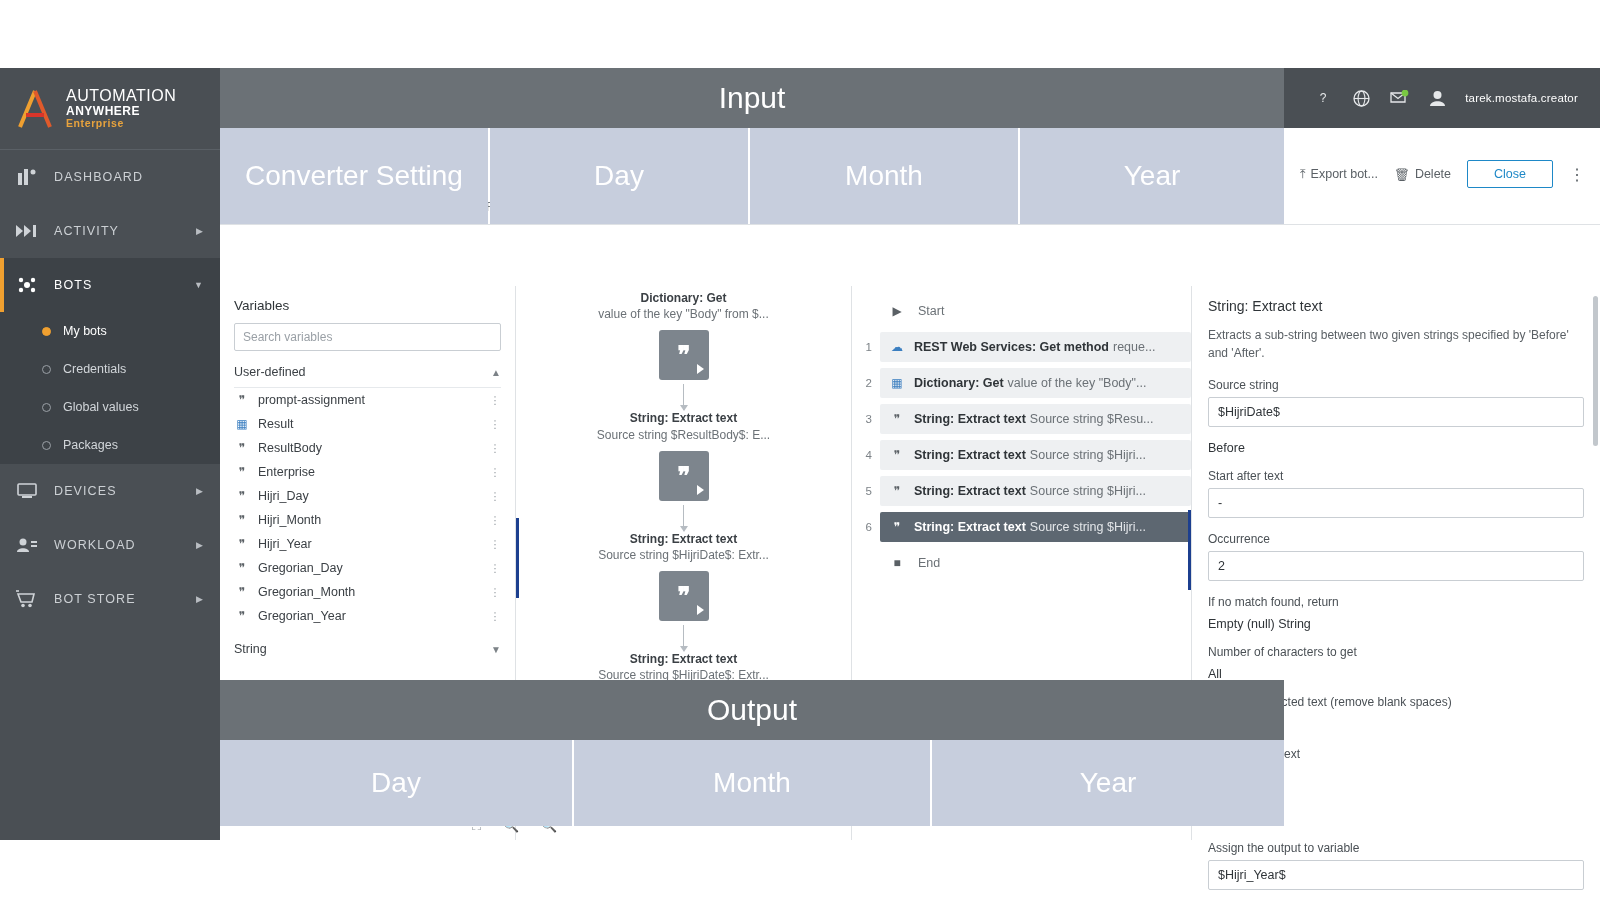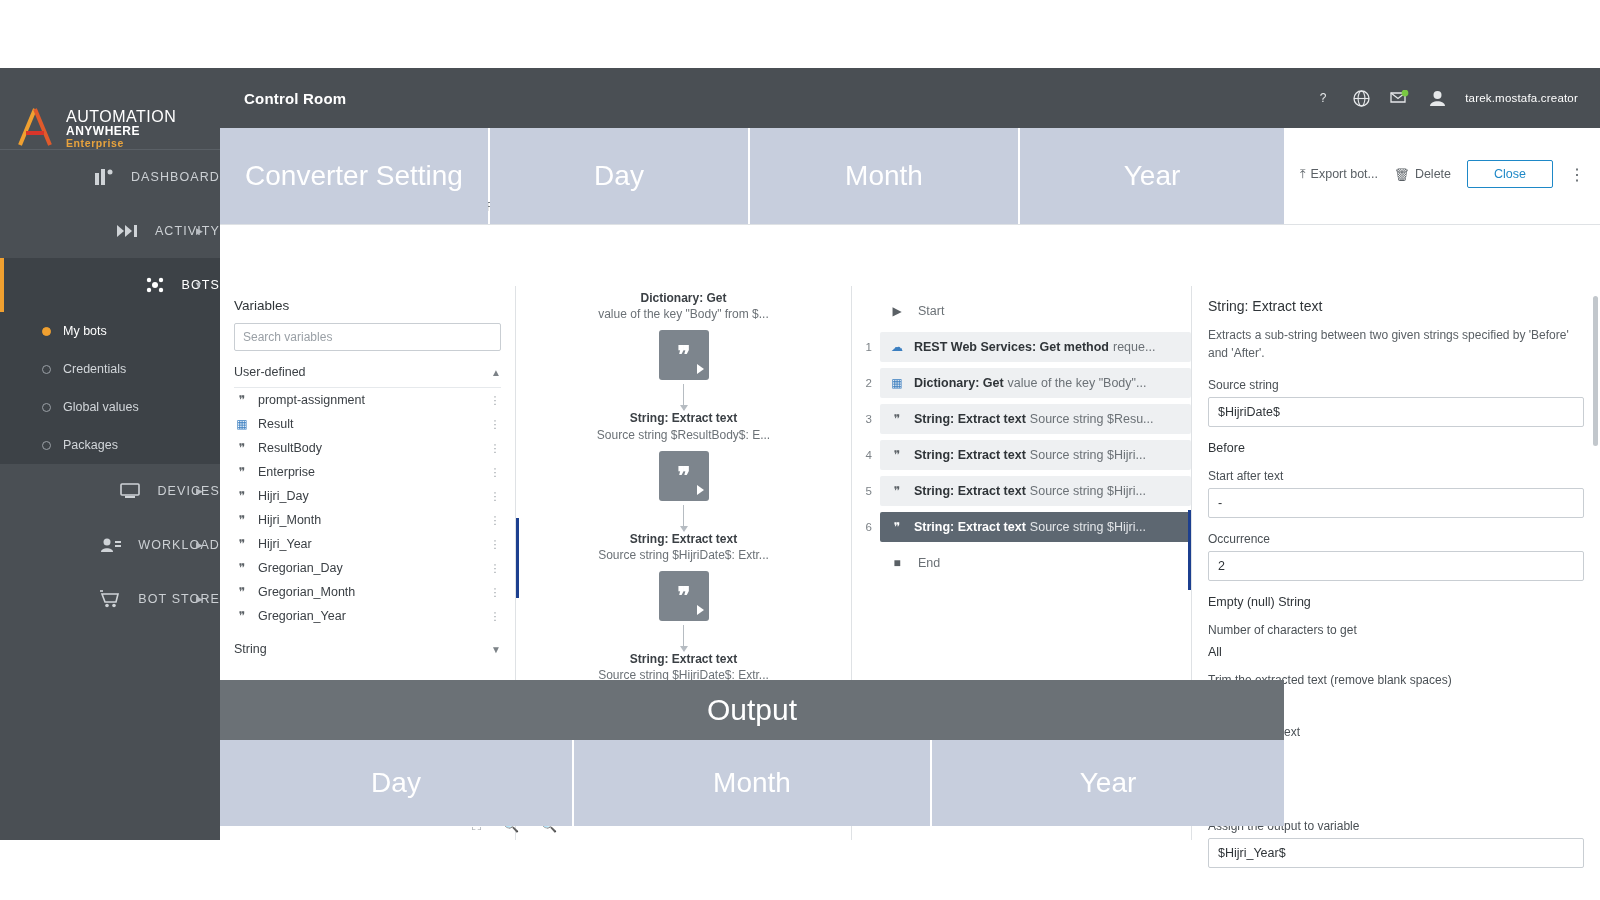--- a/index.html
+++ b/index.html
@@ -29,21 +29,21 @@
   .sidebar {
     position: absolute;
     left: 0; top: 0;
     width: 220px; height: 772px;
     background: #4a4f54;
     color: #d8dadd;
   }
   .logo-box {
     height: 82px;
     display: flex;
-    align-items: flex-end;
+    align-items: center;
     padding-left: 14px;
     border-bottom: 1px solid #5a6066;
   }
   .logo-a {
     width: 42px; height: 44px;
     position: relative;
     margin-right: 10px;
   }
   .logo-a svg { display:block; }
   .logo-text {
@@ -56,21 +56,20 @@
   .nav-item {
     height: 54px;
     display: flex;
     align-items: center;
     padding-left: 14px;
     font-size: 12.5px;
     letter-spacing: 1.1px;
     color: #ccd0d4;
     position: relative;
     cursor: pointer;
-    justify-content: flex-end;
   }
   .nav-item .nav-ico {
     width: 26px; height: 22px;
     margin-right: 14px;
     display: flex; align-items: center; justify-content: center;
     color: #cfd3d7;
   }
   .nav-item.active {
     background: #3d4247;
     color: #ffffff;
@@ -844,20 +843,21 @@
           <div class="prop-label">Start after text</div>
           <div class="prop-input">
             <span>-</span>
           </div>
 
           <div class="prop-label">Occurrence</div>
           <div class="prop-input">
             <span>2</span>
           </div>
 
+          <div class="prop-label prop-gap">If no match found, return</div>
           <div class="prop-value">Empty (null) String</div>
 
           <div class="prop-label prop-gap">Number of characters to get</div>
           <div class="prop-value">All</div>
 
           <div class="prop-label prop-gap">Trim the extracted text (remove blank spaces)</div>
           <div class="prop-label prop-gap" style="margin-top:38px;">the extracted text</div>
 
           <div class="prop-label" style="margin-top:80px;">Assign the output to variable</div>
           <div class="prop-input">
@@ -869,20 +869,21 @@
 
       <div class="bottom-tools">
         <span>⛶</span>
         <span>🔍</span>
         <span>🔍</span>
       </div>
 
     </div>
   </div>
 
+  <div class="ov ov-dark ov-input-band">Input</div>
 
   <div class="ov ov-light ov-sub" style="left:220px; top:128px; width:268px;">
     <span style="text-align:center; line-height:1.2;">Converter Setting</span>
   </div>
   <div class="ov ov-light ov-sub" style="left:490px; top:128px; width:258px;">Day</div>
   <div class="ov ov-light ov-sub" style="left:750px; top:128px; width:268px;">Month</div>
   <div class="ov ov-light ov-sub" style="left:1020px; top:128px; width:264px;">Year</div>
 
   <div class="ov ov-dark ov-output-band">Output</div>
 

